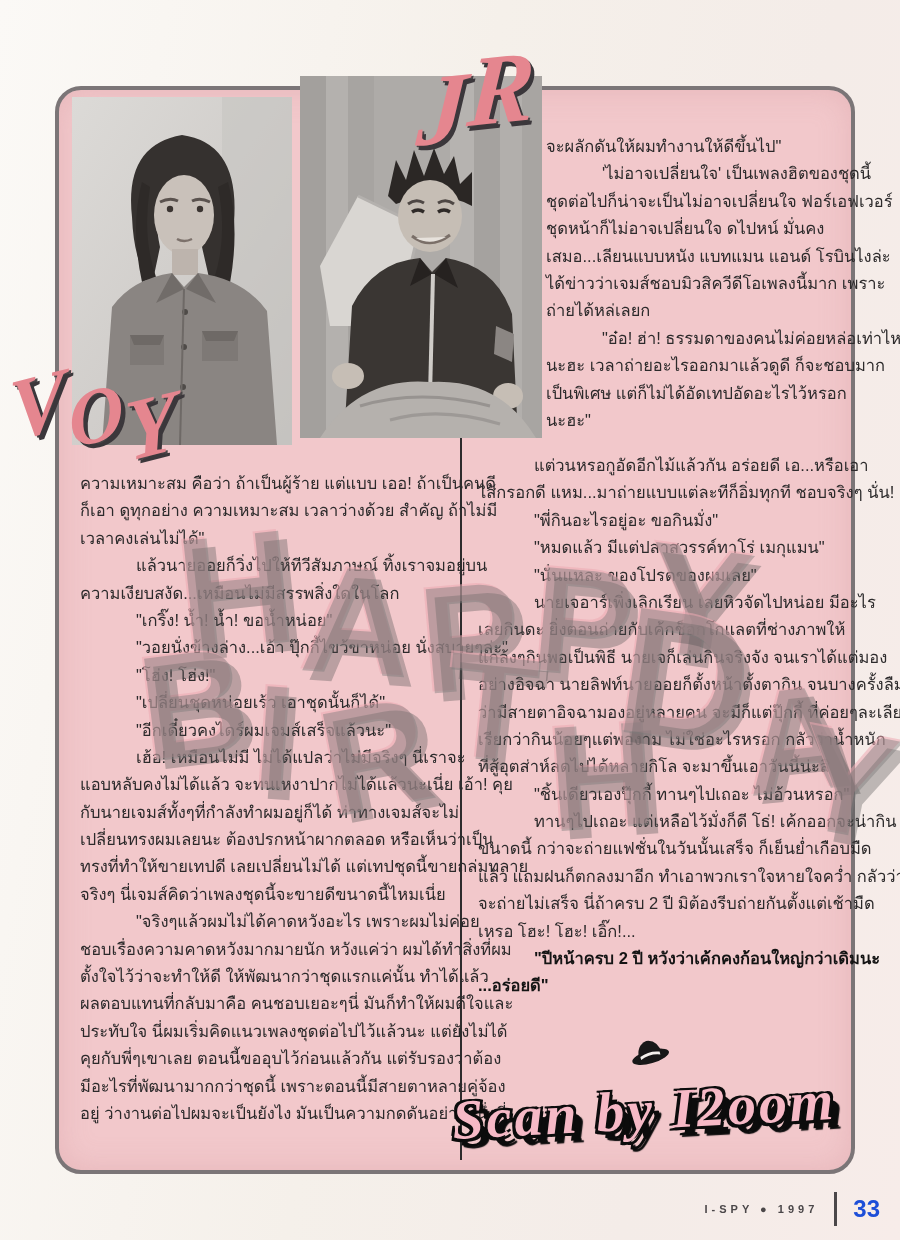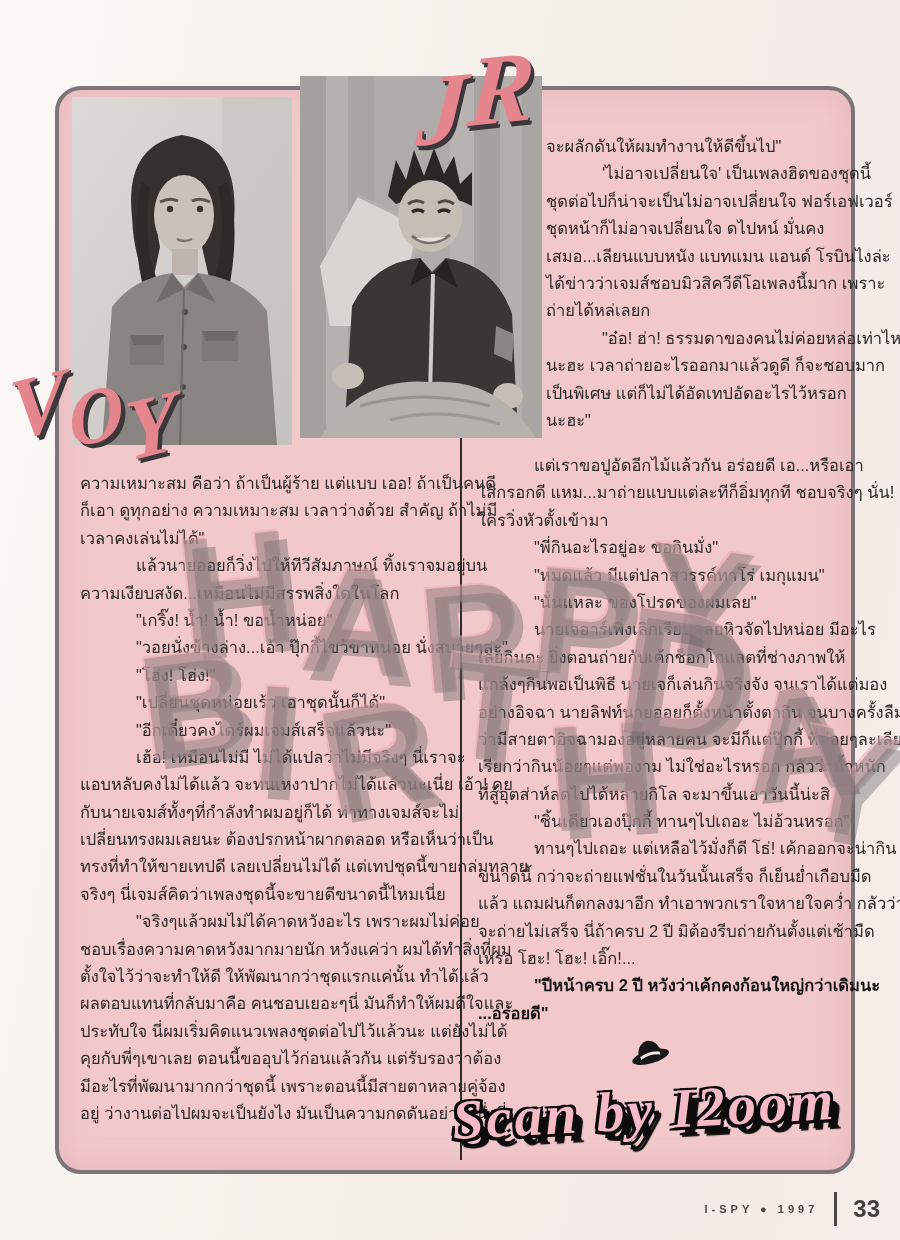--- a/index.html
+++ b/index.html
@@ -69,21 +69,21 @@
       font-family:"Liberation Serif",serif;font-weight:bold;font-style:italic;
       font-size:56px;letter-spacing:3px;color:#f6b9c6;transform:rotate(-3deg);
       text-shadow:-3px -2px 0 #0c0c0c,3px -2px 0 #0c0c0c,-3px 3px 0 #0c0c0c,
                   3px 3px 0 #0c0c0c,7px 8px 0 #0c0c0c,9px 10px 1px #0c0c0c;}
 
   
   .footer{position:absolute;left:560px;top:1192px;width:320px;display:flex;
       align-items:center;justify-content:flex-end;gap:16px;z-index:2;}
   .footer .mag{font-size:11px;letter-spacing:4px;color:#4b4749;font-weight:bold;}
   .footer .bar{width:3px;height:34px;background:#4b4749;}
-  .footer .pagenum{font-size:24px;font-weight:bold;color:#404040;}
+  .footer .pagenum{font-size:24px;font-weight:bold;color:#1d4ed8;}
 </style>
 </head>
 <body>
 
 <div class="stage">
 
   <div class="page-frame"></div>
 
   <div class="photo photo-voy">
     <svg width="220" height="348" viewBox="0 0 220 348" xmlns="http://www.w3.org/2000/svg">
@@ -204,23 +204,22 @@
       <div class="line i3">ชุดหน้าก็ไม่อาจเปลี่ยนใจ ดไปหน์ มั่นคง</div>
       <div class="line i4">เสมอ...เลียนแบบหนัง แบทแมน แอนด์ โรบินไงล่ะ</div>
       <div class="line i5">ได้ข่าวว่าเจมส์ชอบมิวสิควีดีโอเพลงนี้มาก เพราะ</div>
       <div class="line i6">ถ่ายได้หล่เลยก</div>
       <div class="line indent i7">"อ๋อ! ฮ่า! ธรรมดาของคนไม่ค่อยหล่อเท่าไหร่</div>
       <div class="line i8">นะฮะ เวลาถ่ายอะไรออกมาแล้วดูดี ก็จะชอบมาก</div>
       <div class="line i9">เป็นพิเศษ แต่ก็ไม่ได้อัดเทปอัดอะไรไว้หรอก</div>
       <div class="line i10">นะฮะ"</div>
     </div>
   <div class="col col-right-bottom">
-      <div class="line indent i0">แต่เราขอปูอัดอีกไม้แล้วกัน อร่อยดี เอ...หรือเอา</div>
+      <div class="line indent i0">แต่วนหรอกูอัดอีกไม้แล้วกัน อร่อยดี เอ...หรือเอา</div>
       <div class="line i1">ไส้กรอกดี แหม...มาถ่ายแบบแต่ละทีก็อิ่มทุกที ชอบจริงๆ นั่น!</div>
-      <div class="line i2">ใครวิ่งหัวตั้งเข้ามา</div>
       <div class="line indent i3">"พี่กินอะไรอยู่อะ ขอกินมั่ง"</div>
       <div class="line indent i4">"หมดแล้ว มีแต่ปลาสวรรค์ทาโร่ เมกุแมน"</div>
       <div class="line indent i5">"นั่นแหละ ของโปรดของผมเลย"</div>
       <div class="line indent i6">นายเจอาร์เพิ่งเลิกเรียน เลยหิวจัดไปหน่อย มีอะไร</div>
       <div class="line i7">เลยกินดะ ยิ่งตอนถ่ายกับเค้กช็อกโกแลตที่ช่างภาพให้</div>
       <div class="line i8">แกล้งๆกินพอเป็นพิธี นายเจก็เล่นกินจริงจัง จนเราได้แต่มอง</div>
       <div class="line i9">อย่างอิจฉา นายลิฟท์นายออยก็ตั้งหน้าตั้งตากิน จนบางครั้งลืม</div>
       <div class="line i10">ว่ามีสายตาอิจฉามองอยู่หลายคน จะมีก็แต่ปุ๊กกี้ ที่ค่อยๆละเลียดกิน</div>
       <div class="line i11">เรียกว่ากินน้อยๆแต่พองาม ไม่ใช่อะไรหรอก กลัวว่าน้ำหนัก</div>
       <div class="line i12">ที่สู้อุตส่าห์ลดไปได้หลายกิโล จะมาขึ้นเอาวันนี้น่ะสิ</div>

